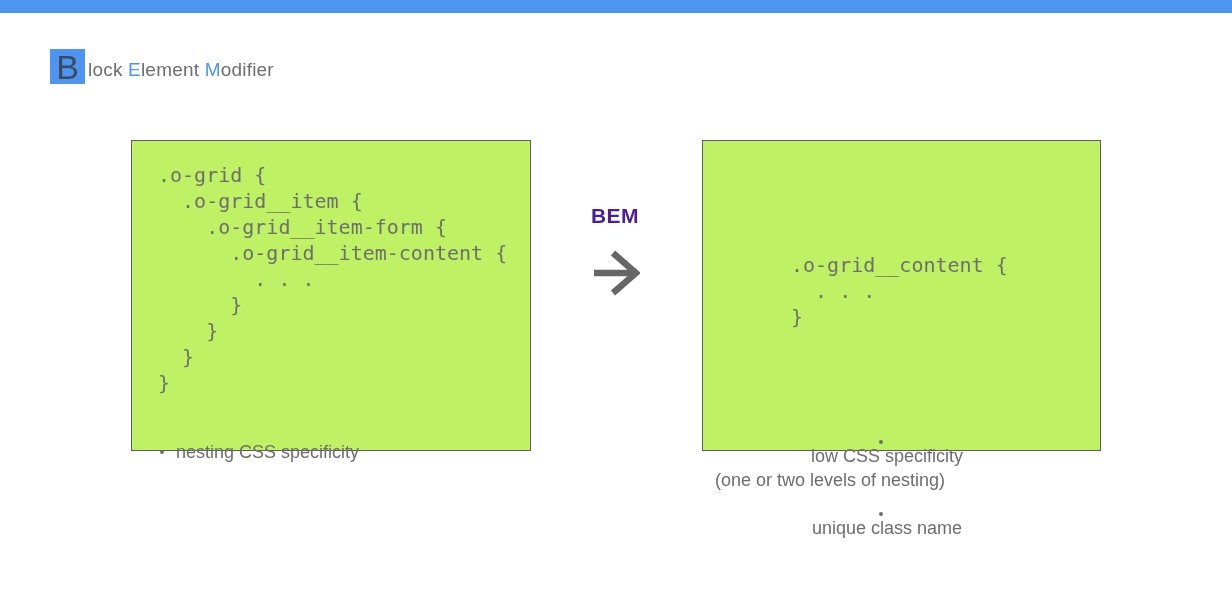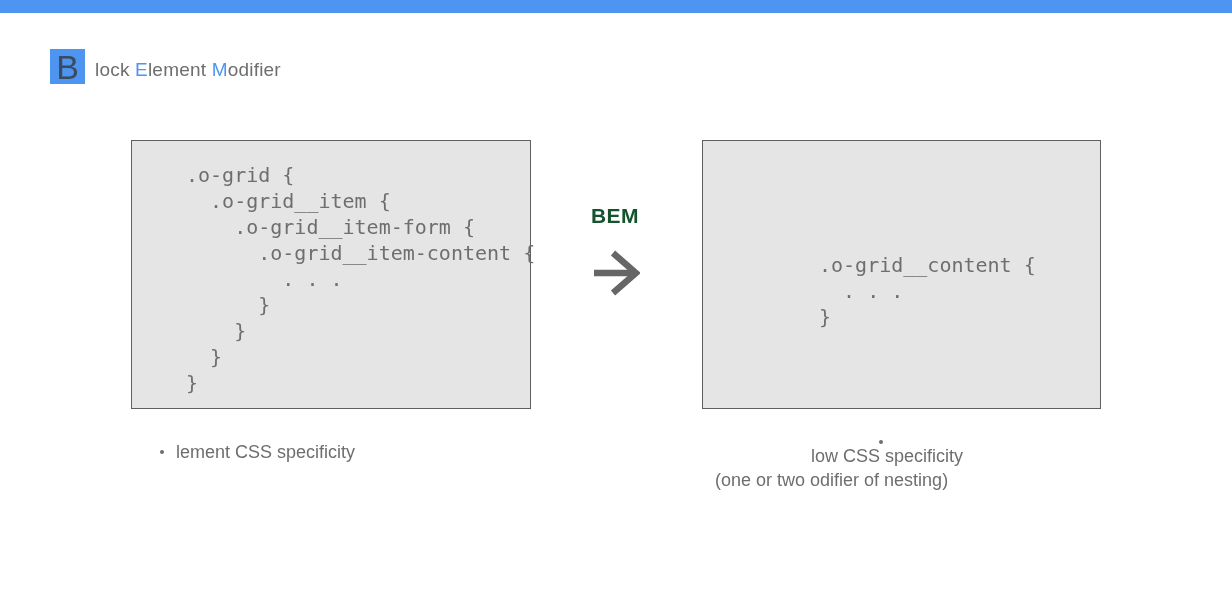--- a/index.html
+++ b/index.html
@@ -35,34 +35,33 @@
     font-size: 34px;
     line-height: 36px;
     text-align: center;
     font-weight: 400;
   }
   .title-text {
     white-space: pre;
     font-size: 19px;
     font-weight: 500;
     color: #6e6e6e;
-    margin-left: 10px;
+    margin-left: 3px;
     padding-bottom: 3px;
     letter-spacing: 0.2px;
   }
   .title-text .hl { color: #4d95f0; }
 
   
   .code-panel {
     position: absolute;
     top: 140px;
-    height: 269px;
+    height: 311px;
     border: 1px solid #5f5f5f;
-    background: #e5e5e5;
-    padding-left: 28px;
+    background: #bef264;
   }
   .panel-before { left: 131px; width: 400px; }
   .panel-after  { left: 702px; width: 399px; }
   .code {
     font-family: "DejaVu Sans Mono", "Liberation Mono", monospace;
     font-size: 20px;
     line-height: 26px;
     color: #6e6e6e;
     white-space: pre;
   }
@@ -70,21 +69,21 @@
   .panel-after  .code { margin: 111px 0 0 88px; }
 
   
   .bem-label {
     position: absolute;
     left: 575px; top: 204px;
     width: 80px;
     text-align: center;
     font-size: 21px;
     font-weight: 700;
-    color: #14532d;
+    color: #4c1d95;
     letter-spacing: 0.5px;
   }
   .arrow-wrap {
     position: absolute;
     left: 593px; top: 249px;
     width: 47px; height: 47px;
   }
 
   
   .notes {
@@ -145,27 +144,31 @@
 
   <div class="code-panel panel-after">
     <pre class="code">.o-grid__content {
   . . .
 }</pre>
   </div>
 
   <div class="notes notes-before">
     <div class="note-item bullet-line">
       <span class="dot"></span>
-      <span>lement CSS specificity</span>
+      <span>nesting CSS specificity</span>
     </div>
   </div>
 
   <div class="notes notes-after">
     <div class="note-item">
       <div class="bullet-line">
         <span class="dot"></span>
         <span>low CSS specificity</span>
       </div>
-      <div>(one or two odifier of nesting)</div>
+      <div>(one or two levels of nesting)</div>
+    </div>
+    <div class="note-item bullet-line">
+      <span class="dot"></span>
+      <span>unique class name</span>
     </div>
   </div>
 
 </div>
 
 </body></html>

